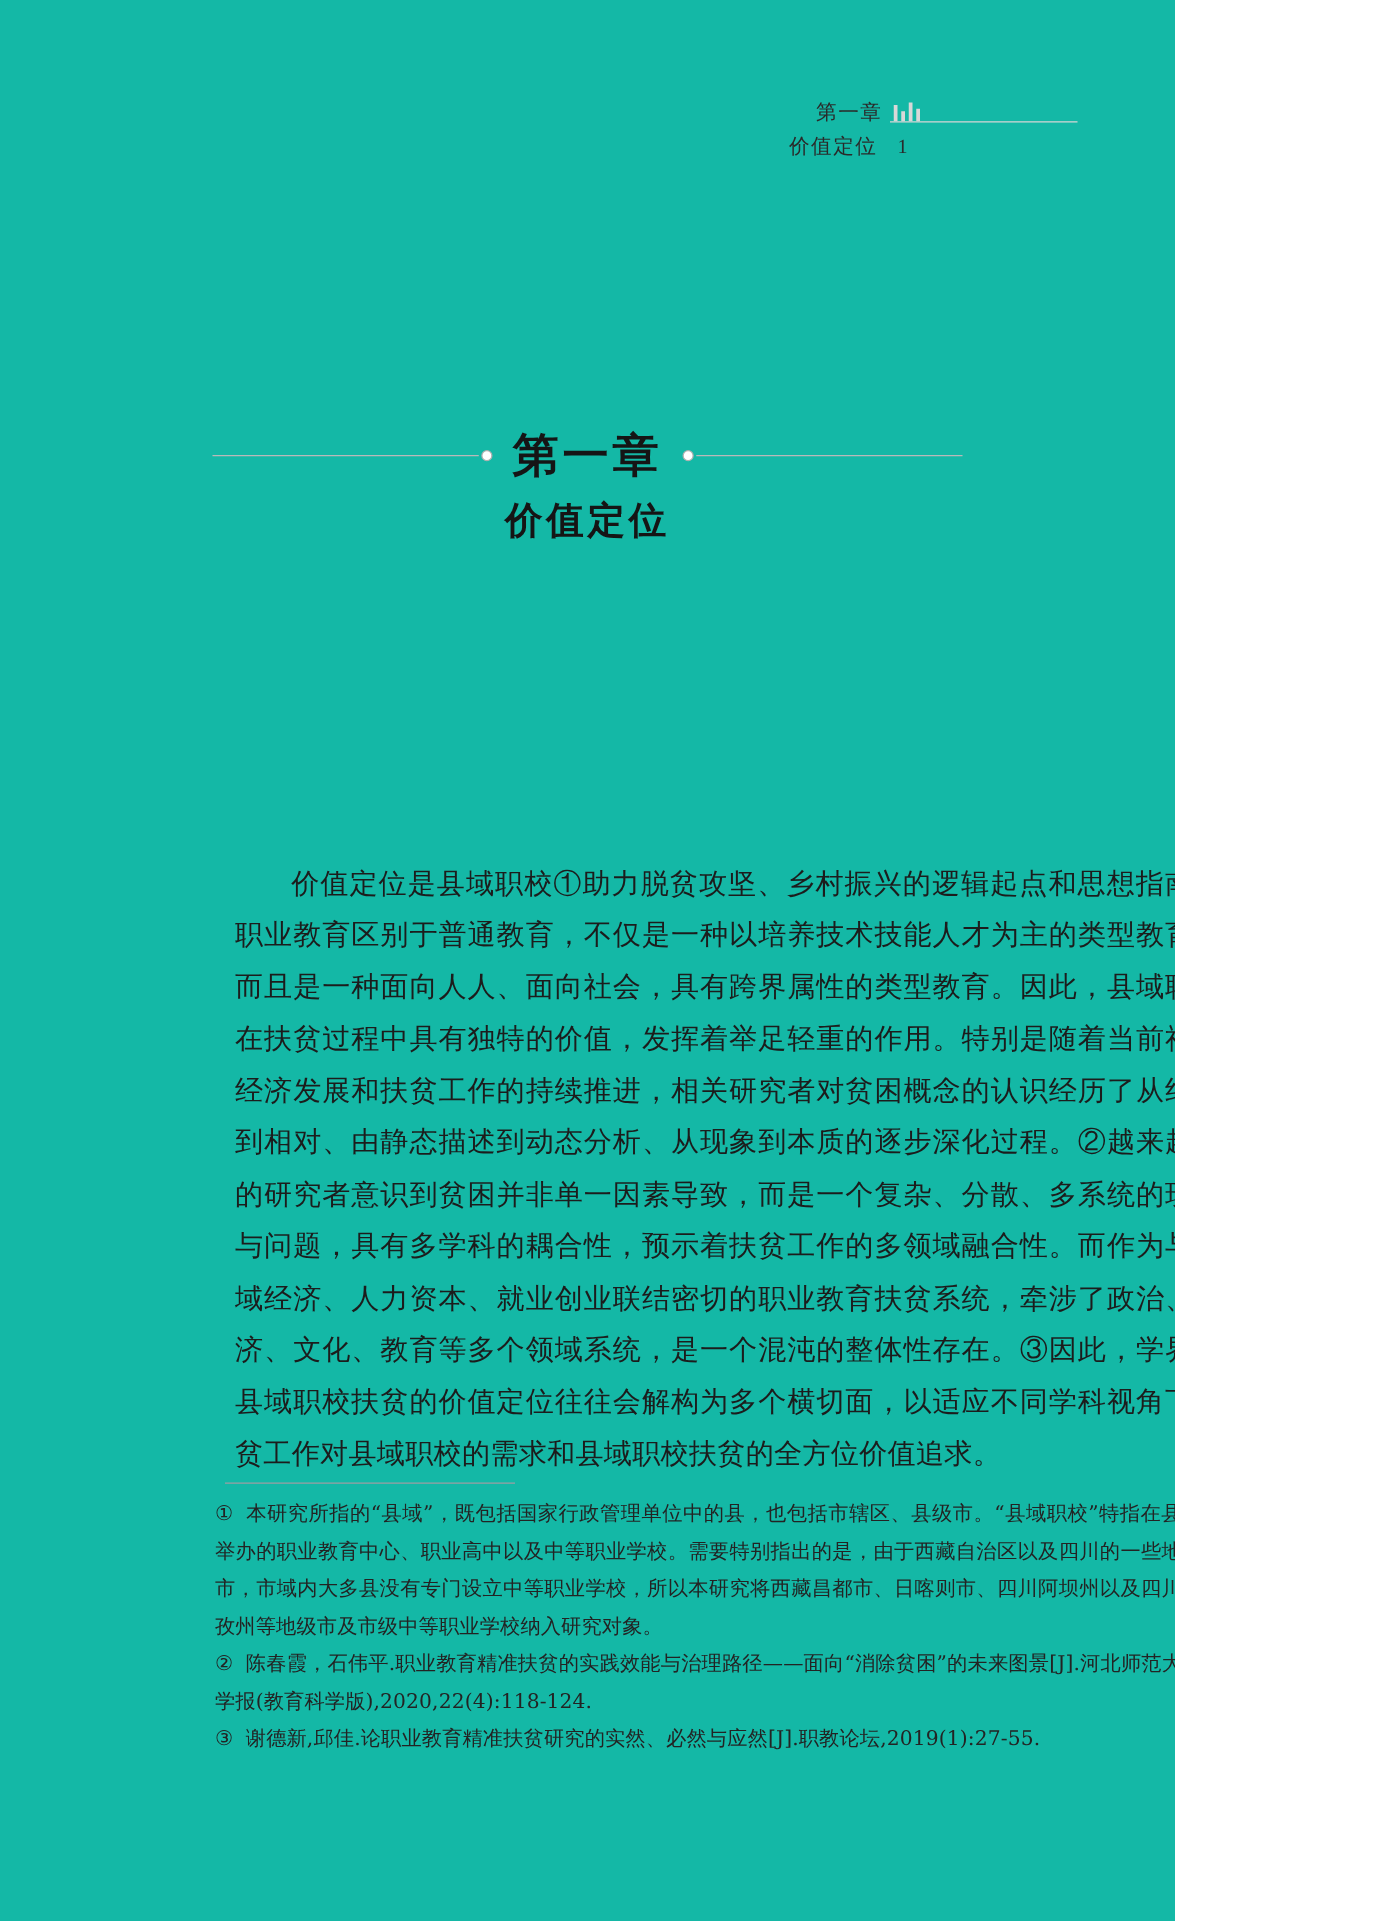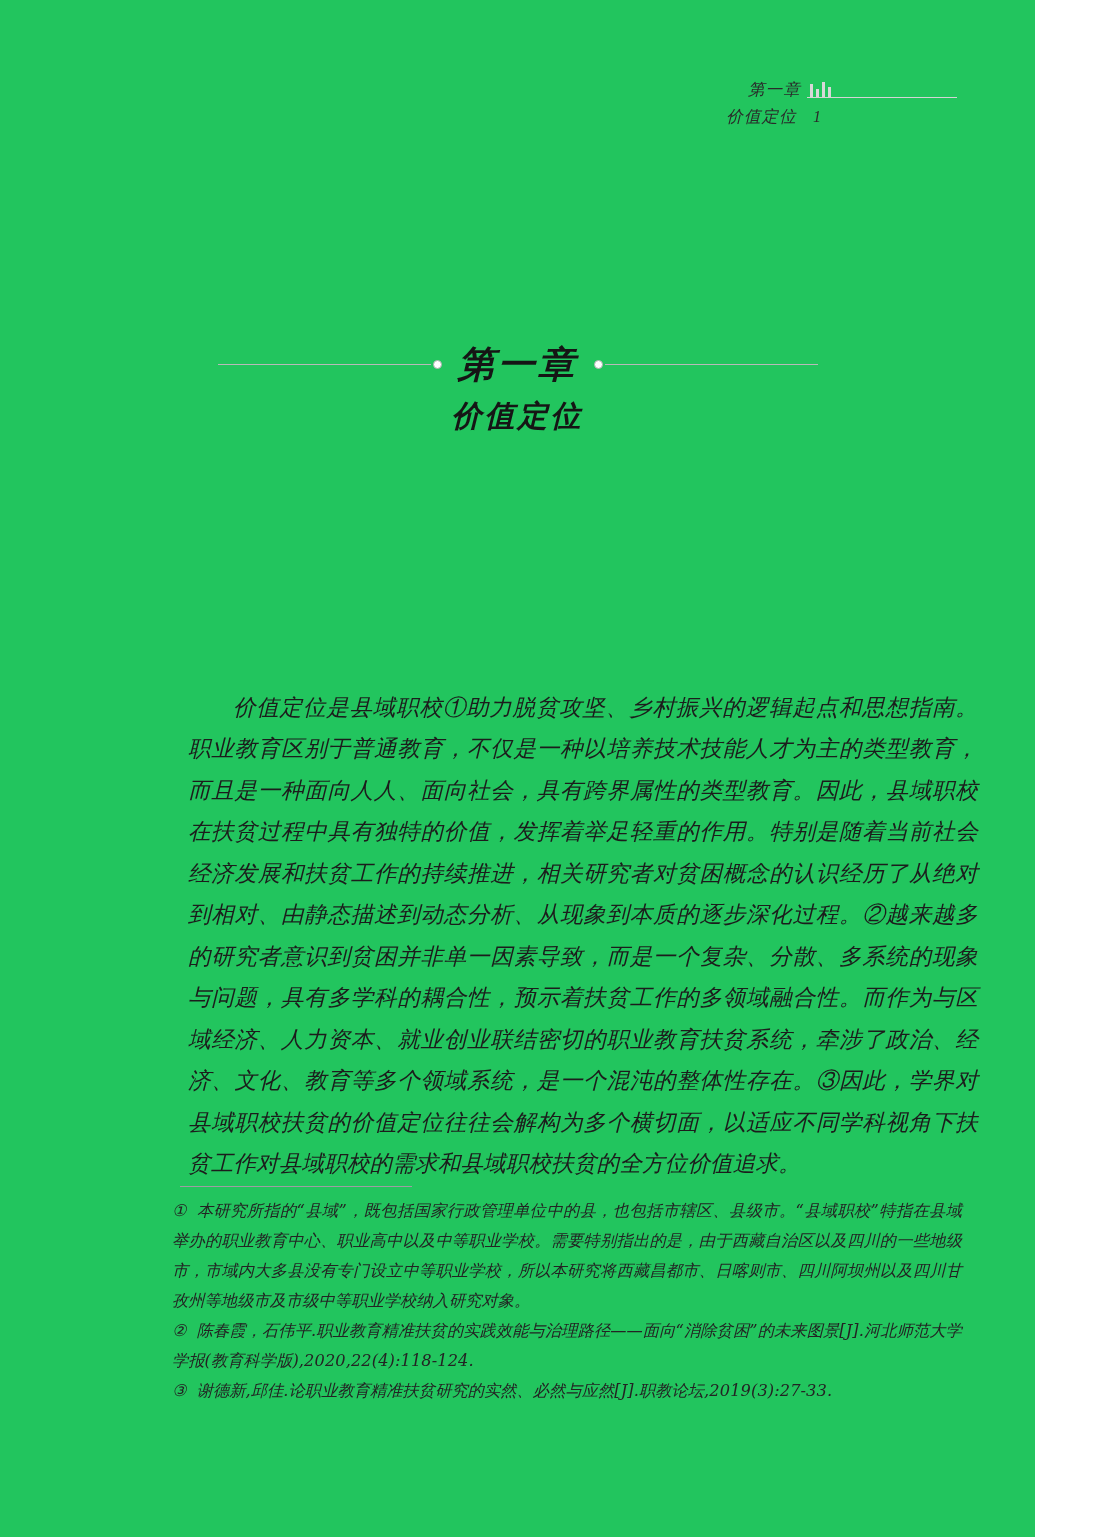--- a/index.html
+++ b/index.html
@@ -3,27 +3,26 @@
 <meta charset="utf-8">
 <style>
   html, body {
     margin: 0;
     padding: 0;
     background: #ffffff;
   }
 
   .page {
     position: relative;
-    width: 1035px;
+    width: 940px;
     height: 1537px;
-    background: #22c55e;
+    background: #14b8a6;
     overflow: hidden;
     font-family: "DejaVu Serif", "Liberation Serif", serif;
     color: #1a1a1a;
-    font-style: italic;
   }
 
   
   .running-head {
     position: absolute;
     top: 74px;
     right: 78px;
     width: 420px;
     height: 54px;
   }
@@ -244,17 +243,17 @@
   <div class="footnote-rule"></div>
 
   <div class="footnotes">
     <div class="fn-item">
       <span class="marker">①</span><span>本研究所指的“县域”，既包括国家行政管理单位中的县，也包括市辖区、县级市。“县域职校”特指在县域举办的职业教育中心、职业高中以及中等职业学校。需要特别指出的是，由于西藏自治区以及四川的一些地级市，市域内大多县没有专门设立中等职业学校，所以本研究将西藏昌都市、日喀则市、四川阿坝州以及四川甘孜州等地级市及市级中等职业学校纳入研究对象。</span>
     </div>
     <div class="fn-item">
       <span class="marker">②</span><span>陈春霞，石伟平.职业教育精准扶贫的实践效能与治理路径——面向“消除贫困”的未来图景[J].河北师范大学学报(教育科学版),2020,22(4):118-124.</span>
     </div>
     <div class="fn-item">
-      <span class="marker">③</span><span>谢德新,邱佳.论职业教育精准扶贫研究的实然、必然与应然[J].职教论坛,2019(3):27-33.</span>
+      <span class="marker">③</span><span>谢德新,邱佳.论职业教育精准扶贫研究的实然、必然与应然[J].职教论坛,2019(1):27-55.</span>
     </div>
   </div>
 
 </div>
 
 </body></html>

